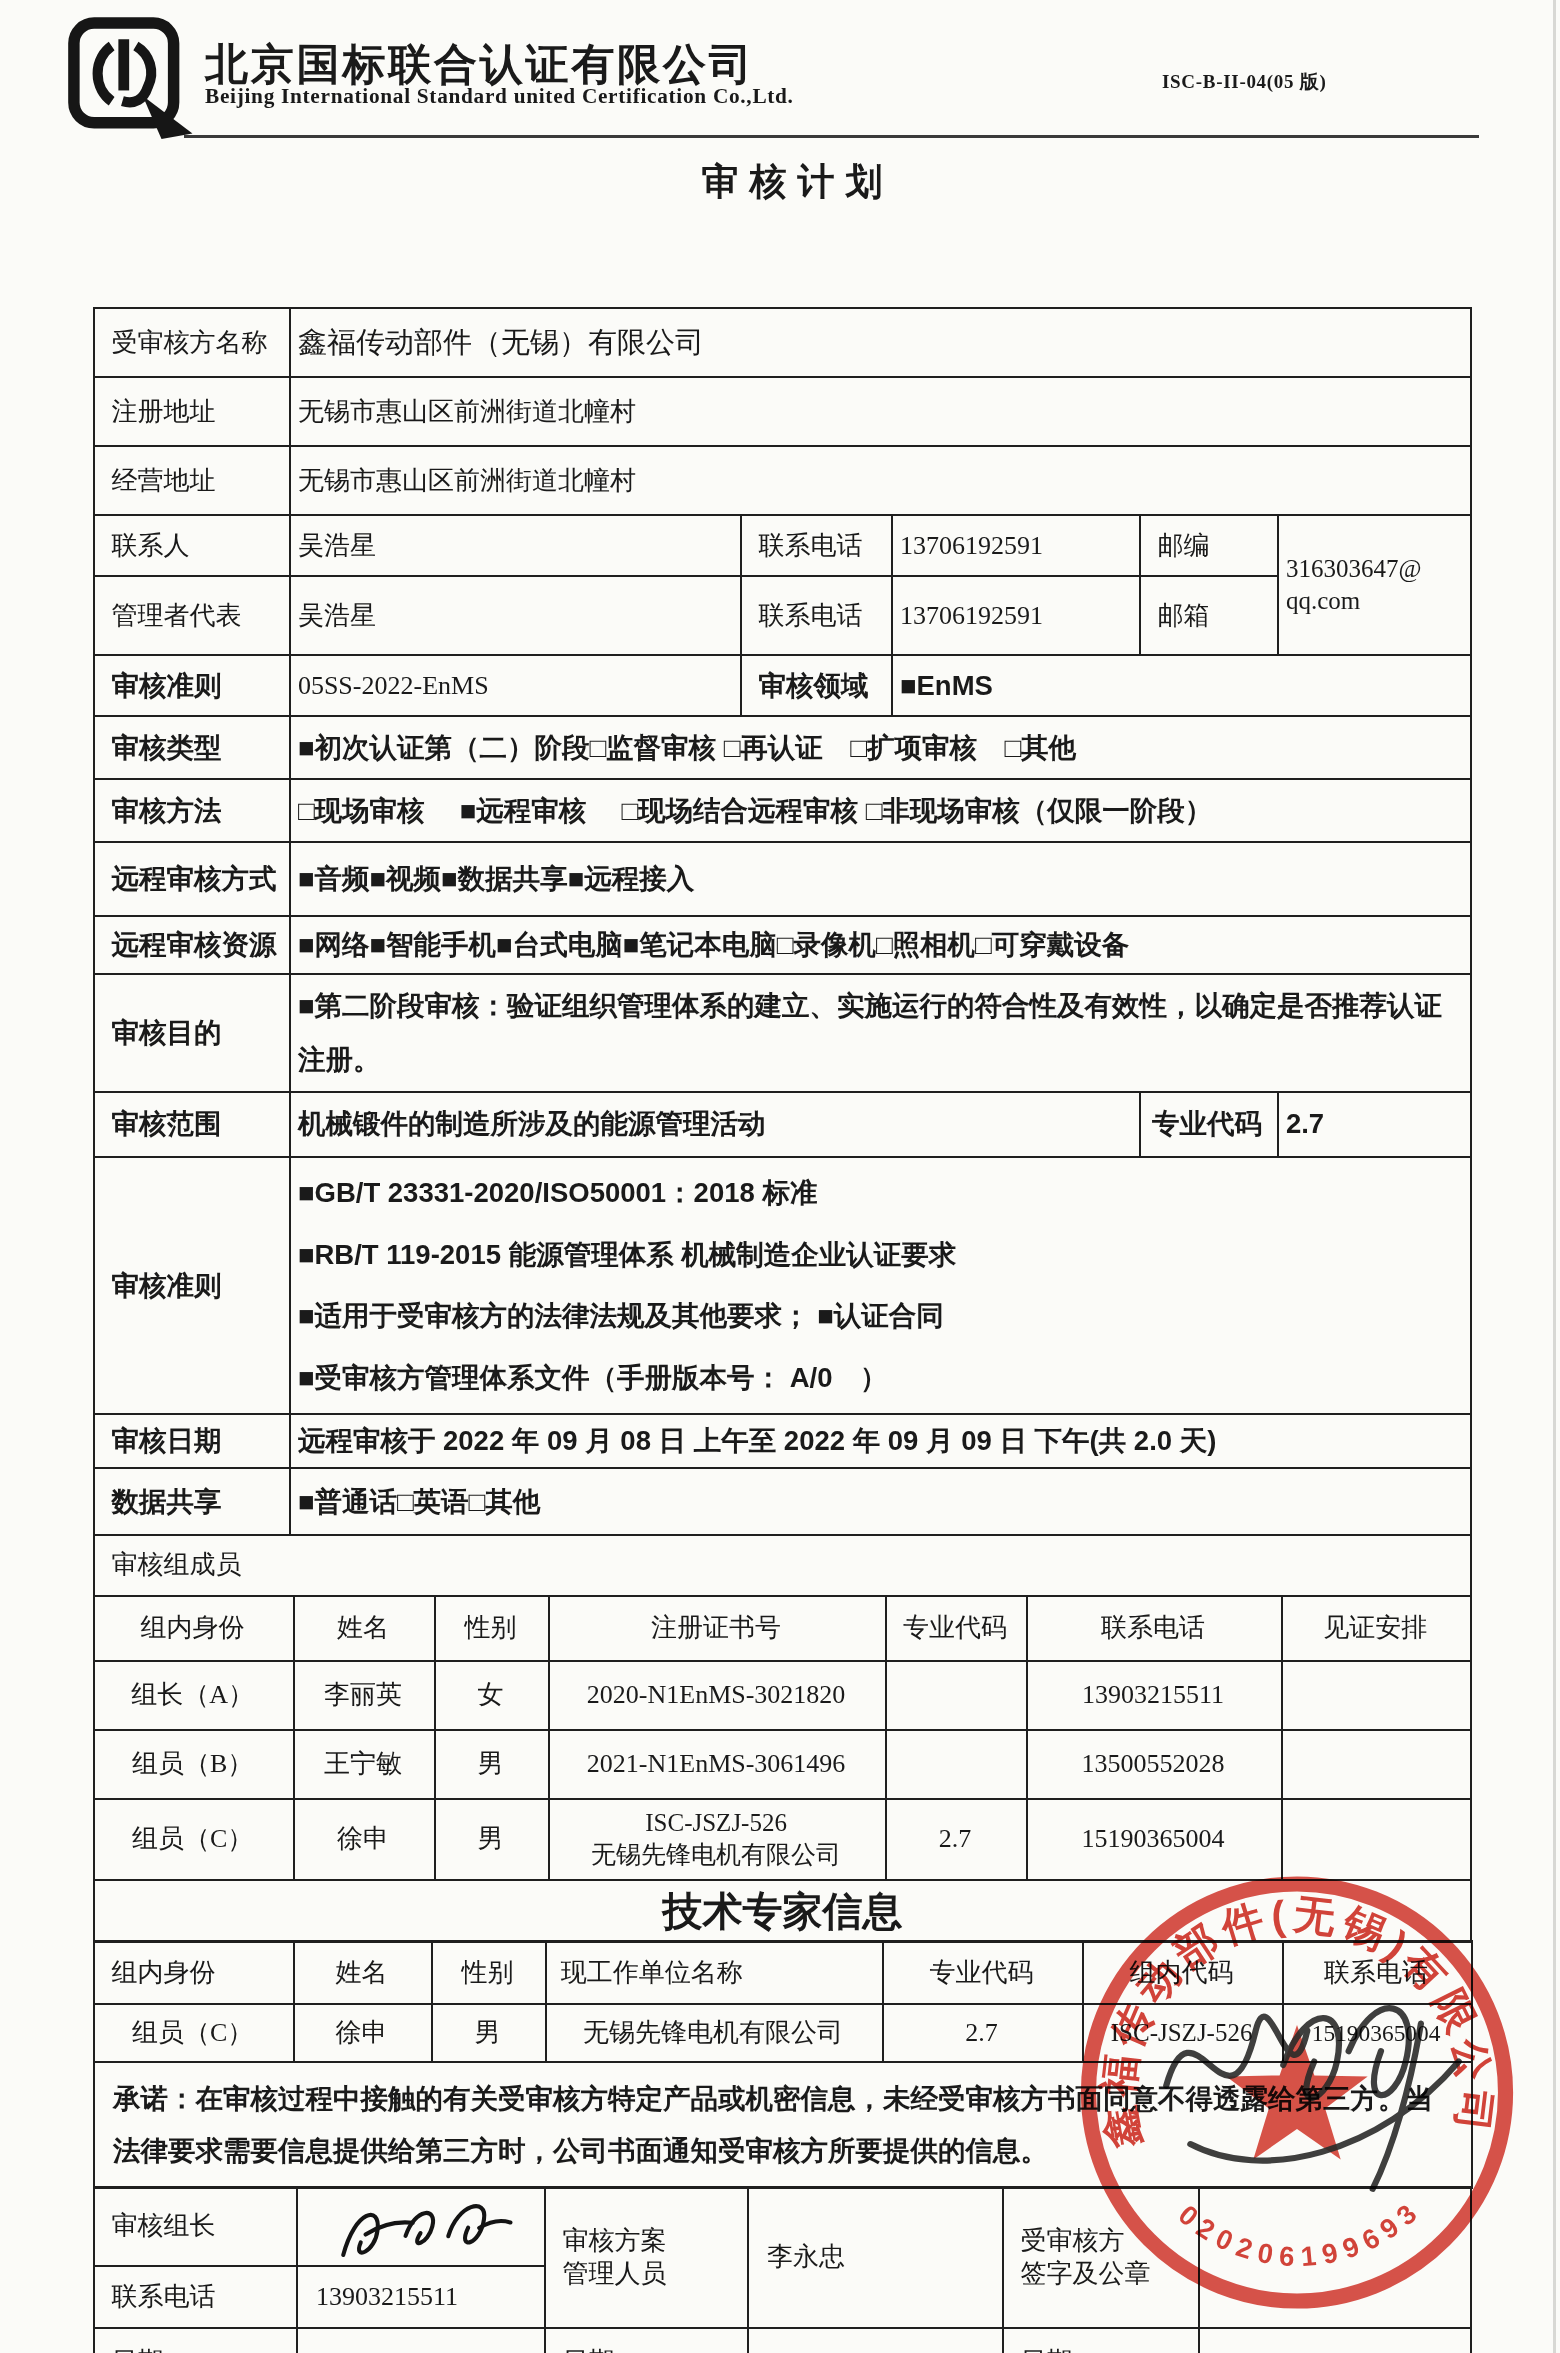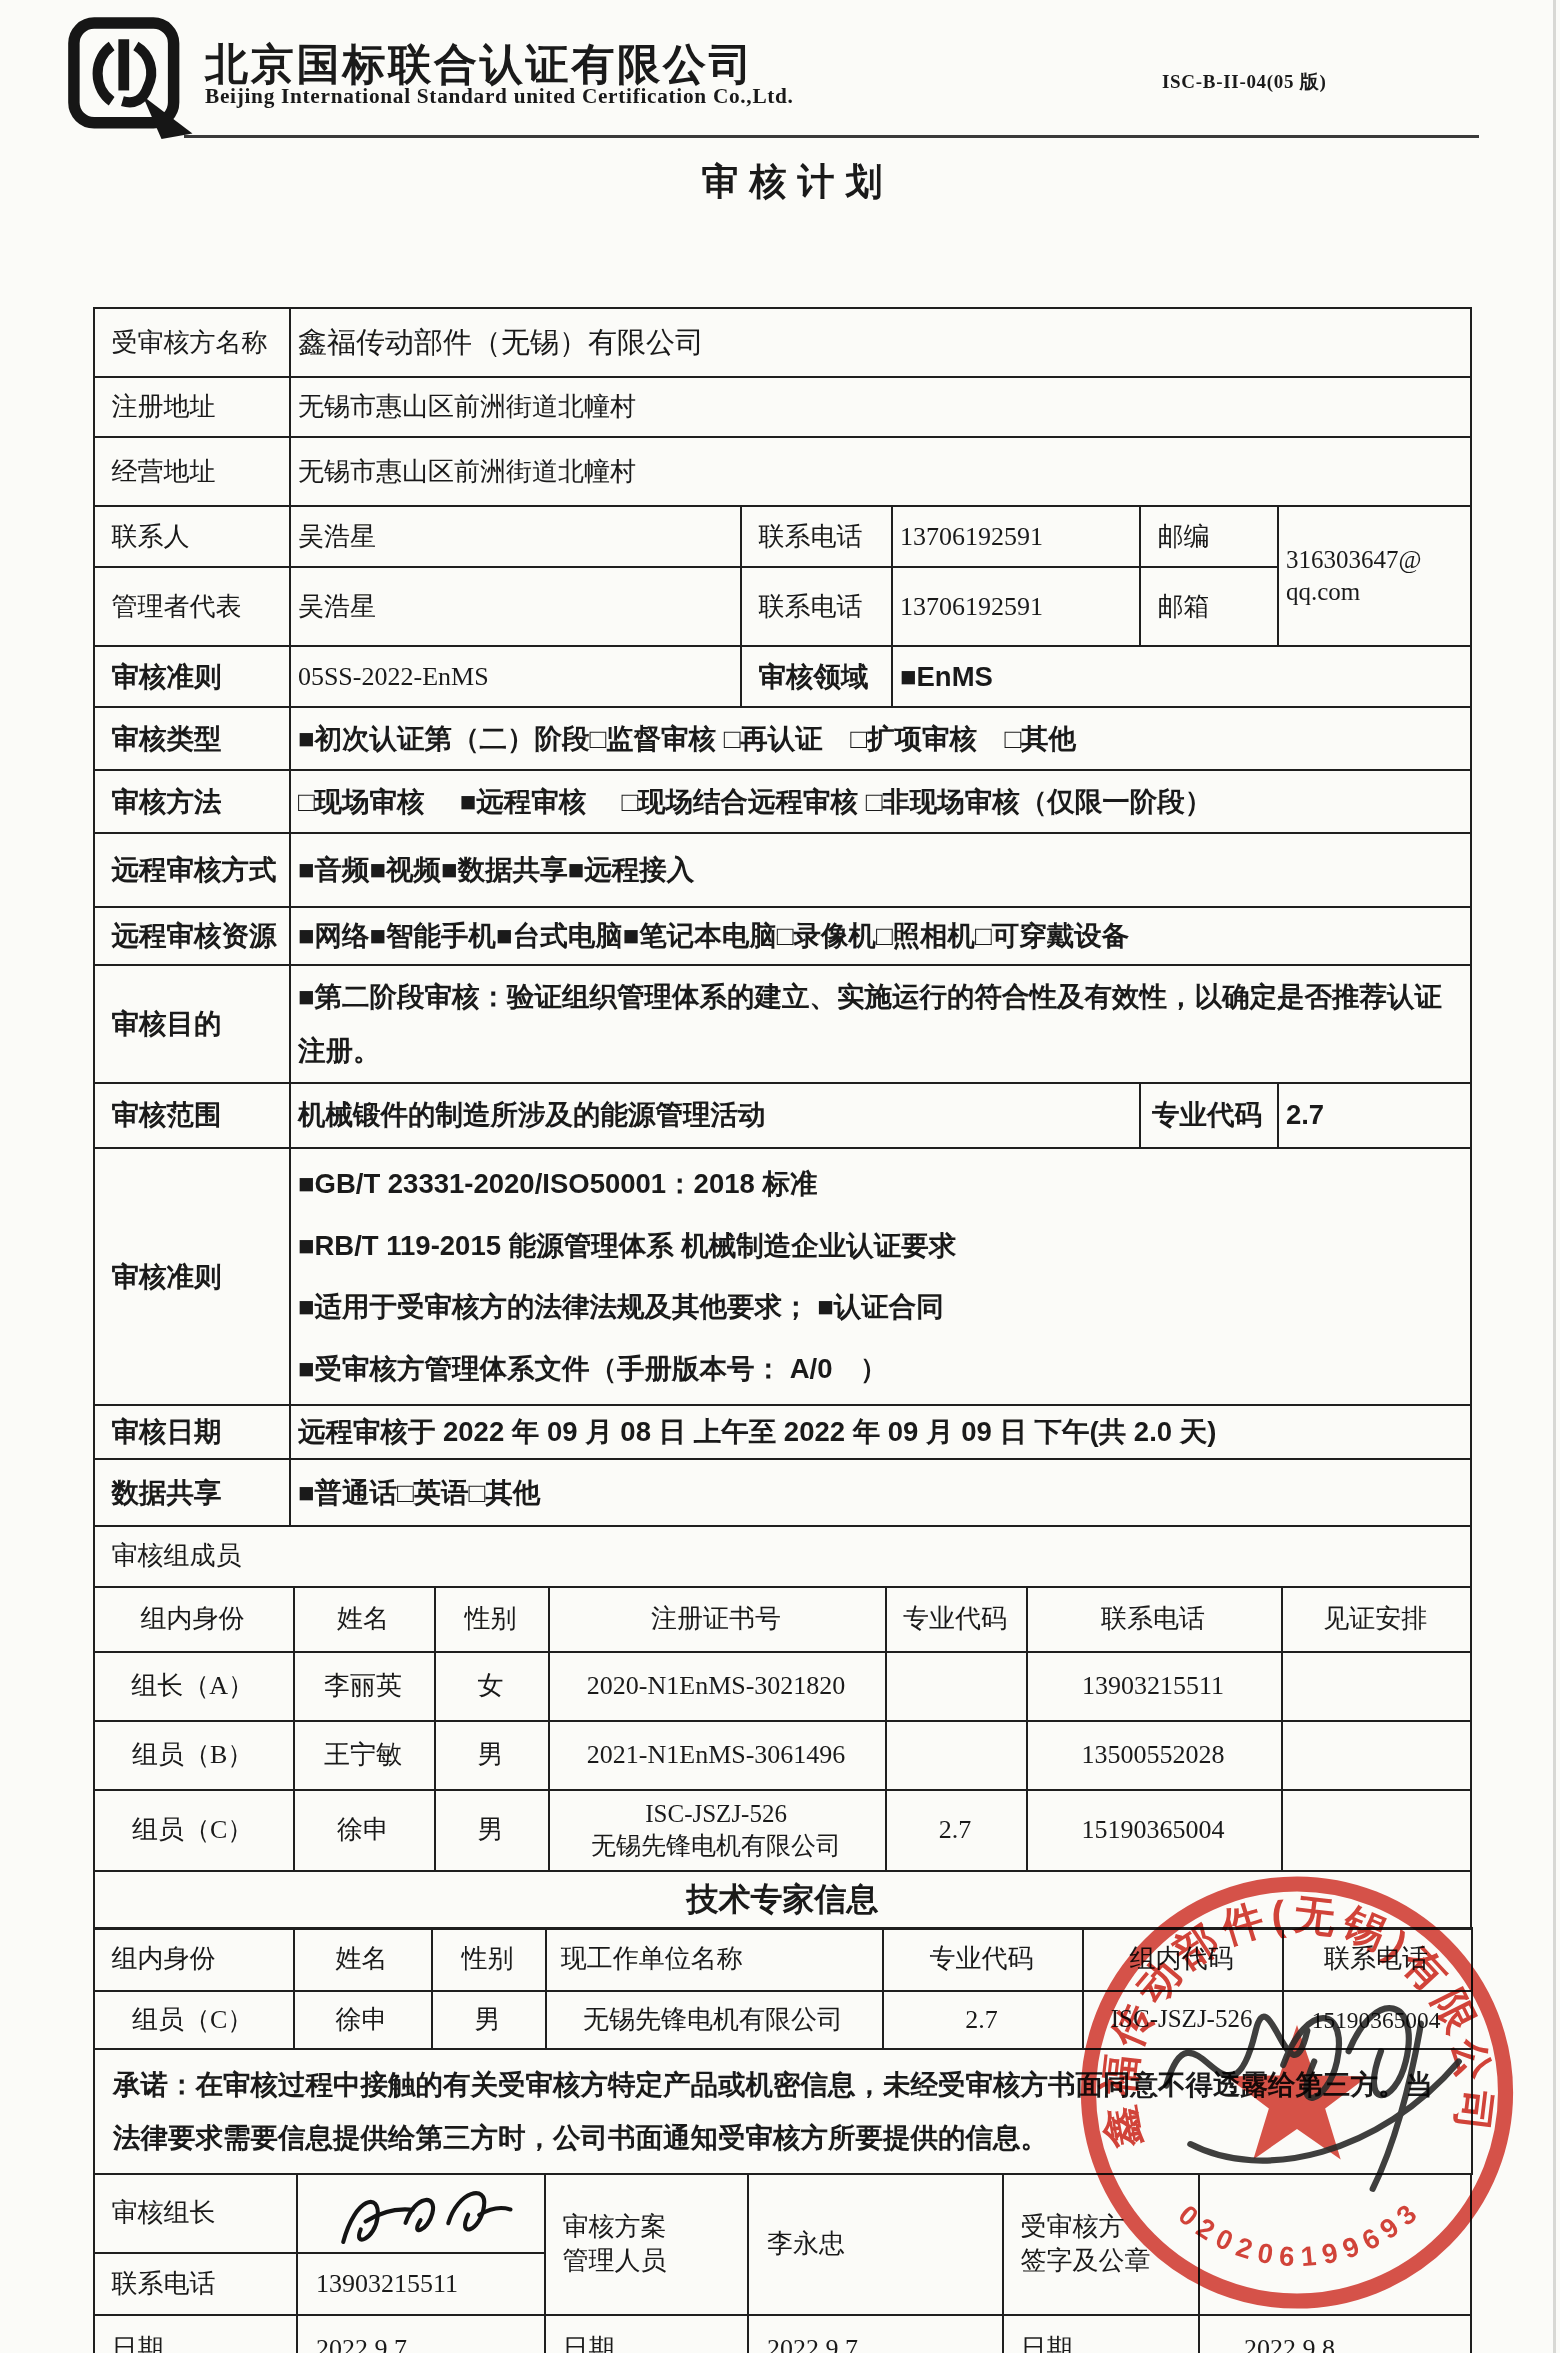--- a/index.html
+++ b/index.html
@@ -26,21 +26,21 @@
   td{border:2.8px solid #1f1f1f;vertical-align:middle;font-size:26px;line-height:1.3;
      padding:4.1px 6.9px;word-break:break-all;}
   td.lbl{padding-left:16.5px;}
   td.ctr{text-align:center;padding-left:4.1px;}
   .hei{font-family:"Liberation Sans","DejaVu Sans",sans-serif;font-weight:700;font-size:27.5px;}
   .big{font-size:29px;}
   .two-line span{display:block;}
   .crit span{display:block;line-height:2.25;}
   .purpose{line-height:1.95;}
   .commit{line-height:1.9;padding:9.6px 18px;}
-  .sec-title{text-align:center;font-size:32px;}
+  .sec-title{text-align:center;font-size:40px;}
   
   .stamp{position:absolute;left:1063px;top:1855px;width:468px;height:475px;
          mix-blend-mode:multiply;opacity:.93;pointer-events:none;}
   .sig-leader{display:block;margin:-4.1px auto -6.9px auto;}
 </style>
 </head>
 <body>
 
 <div class="scan-edge"></div>
 
@@ -68,21 +68,21 @@
         <col style="width:151px">
         <col style="width:248px">
         <col style="width:138px">
         <col style="width:193px">
       </colgroup>
     <tbody>
         <tr style="height:69px">
       <td class="lbl">受审核方名称</td>
       <td colspan="5" class="big">鑫福传动部件（无锡）有限公司</td>
     </tr>
-    <tr style="height:60px">
+    <tr style="height:69px">
       <td class="lbl">注册地址</td>
       <td colspan="5">无锡市惠山区前洲街道北幢村</td>
     </tr>
     <tr style="height:69px">
       <td class="lbl">经营地址</td>
       <td colspan="5">无锡市惠山区前洲街道北幢村</td>
     </tr>
     <tr style="height:61px">
       <td class="lbl">联系人</td>
       <td>吴浩星</td>

